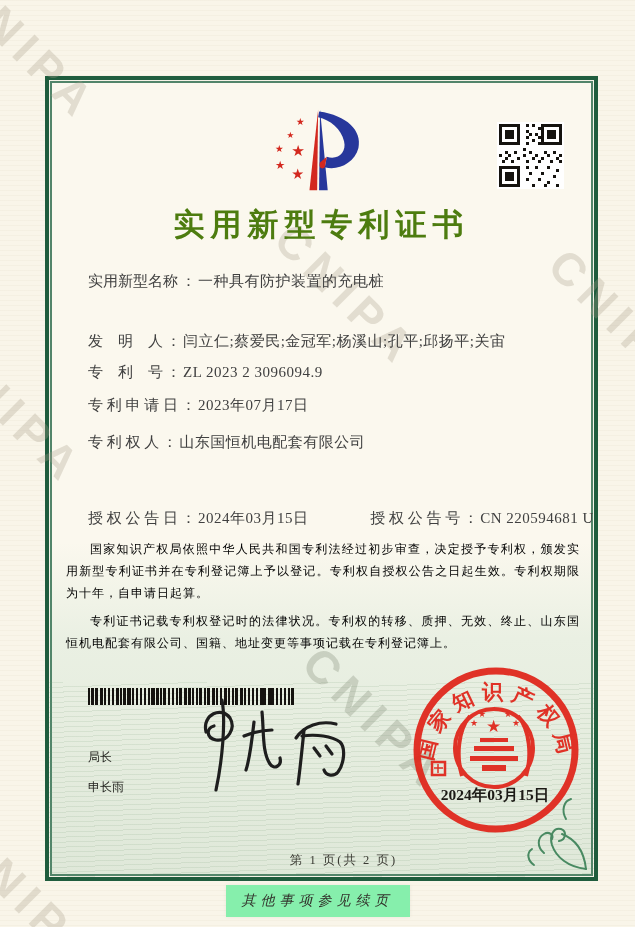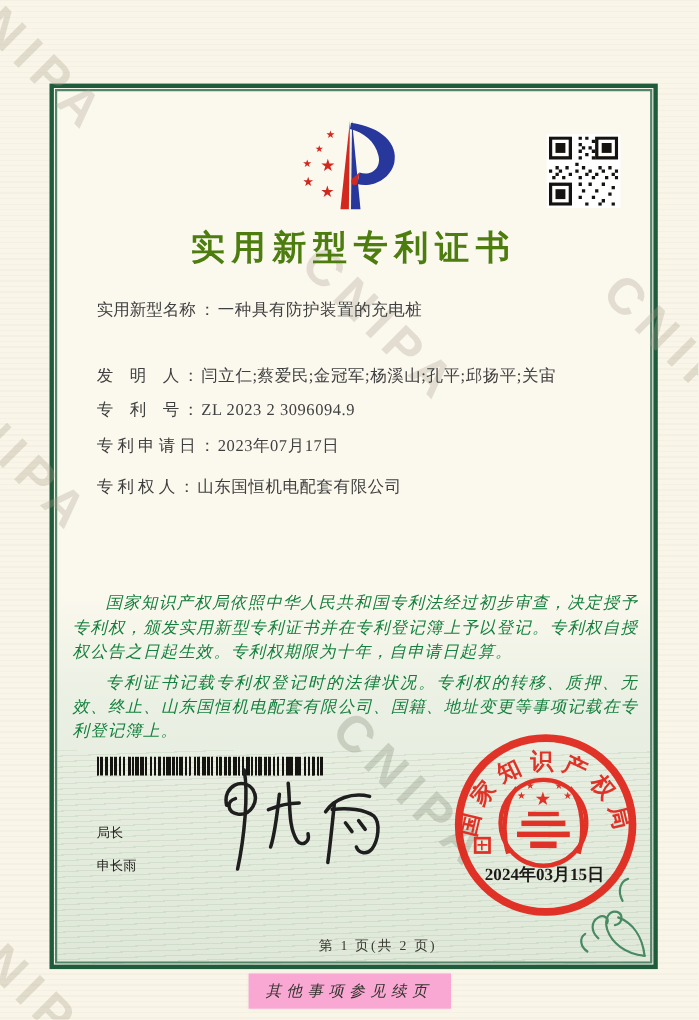--- a/index.html
+++ b/index.html
@@ -40,42 +40,42 @@
         font-size:31px;font-weight:700;letter-spacing:6px;color:#4d7c0f;}
 
   .row{position:absolute;left:39px;font-size:15px;white-space:nowrap;color:#404040;}
   .row .lbl{display:inline-block;}
   .row .colon{padding:0 2px 0 3px;}
   .row .val{letter-spacing:.5px;}
   .row .val2{display:block;margin-left:97px;}
   .grant-no{margin-left:58px;}
 
   .legal{position:absolute;left:17px;top:458px;width:514px;
-        font-size:15px;line-height:22px;color:#15803d;font-style:italic;
+        font-size:12px;line-height:22px;color:#000000;
         letter-spacing:1px;}
   .legal p{margin:0 0 6px 0;text-indent:2em;text-align:justify;}
 
   .barcode{position:absolute;left:39px;top:608px;width:208px;height:17px;
         background:
           repeating-linear-gradient(90deg,#15130f 0 2px,rgba(0,0,0,0) 2px 4px),
           repeating-linear-gradient(90deg,#15130f 0 1px,rgba(0,0,0,0) 1px 7px),
           repeating-linear-gradient(90deg,rgba(0,0,0,0) 0 3px,#15130f 3px 4px,rgba(0,0,0,0) 4px 9px);}
 
   .issuer{position:absolute;left:39px;top:662px;
         font-family:"Liberation Sans","DejaVu Sans",sans-serif;
         font-size:12px;color:#23231f;line-height:30px;}
   .signature{position:absolute;left:141px;top:612px;}
 
   .seal{position:absolute;left:361px;top:584px;width:172px;height:172px;}
 
   .pagination{position:absolute;left:0;right:0;top:772px;text-align:center;
         font-size:12.5px;color:#3a3a33;letter-spacing:2px;padding-left:44px;}
 
   .footer-note{position:absolute;left:50%;top:885px;transform:translateX(-50%);
-        background:#f9a8d4;padding:7px 16px;box-shadow:0 0 4px rgba(0,0,0,0.06);
+        background:#86efac;padding:7px 16px;box-shadow:0 0 4px rgba(0,0,0,0.06);
         font-size:14px;font-style:italic;letter-spacing:5px;color:#33332c;white-space:nowrap;}
 </style>
 </head>
 <body>
 
 <div class="page">
 
   <div class="frame">
     <div class="stripes"></div>
     <svg class="flourish" width="84" height="84" viewBox="0 0 84 84">
@@ -152,20 +152,24 @@
 
     <div class="row" style="top:316px">
       <span class="lbl">专 利 申 请 日</span><span class="colon">：</span><span class="val">2023年07月17日</span>
     </div>
 
     <div class="row" style="top:353px">
       <span class="lbl">专 利 权 人</span><span class="colon">：</span><span class="val">山东国恒机电配套有限公司</span>
     </div>
 
 
+    <div class="row" style="top:429px">
+      <span class="lbl">授 权 公 告 日</span><span class="colon">：</span><span class="val">2024年03月15日</span>
+      <span class="grant-no"><span class="lbl">授 权 公 告 号</span><span class="colon">：</span><span class="val">CN 220594681 U</span></span>
+    </div>
 
     <div class="legal">
       <p>国家知识产权局依照中华人民共和国专利法经过初步审查，决定授予专利权，颁发实用新型专利证书并在专利登记簿上予以登记。专利权自授权公告之日起生效。专利权期限为十年，自申请日起算。</p>
       <p>专利证书记载专利权登记时的法律状况。专利权的转移、质押、无效、终止、山东国恒机电配套有限公司、国籍、地址变更等事项记载在专利登记簿上。</p>
     </div>
 
     <div class="barcode"></div>
 
     <div class="issuer">
       <div>局长</div>

